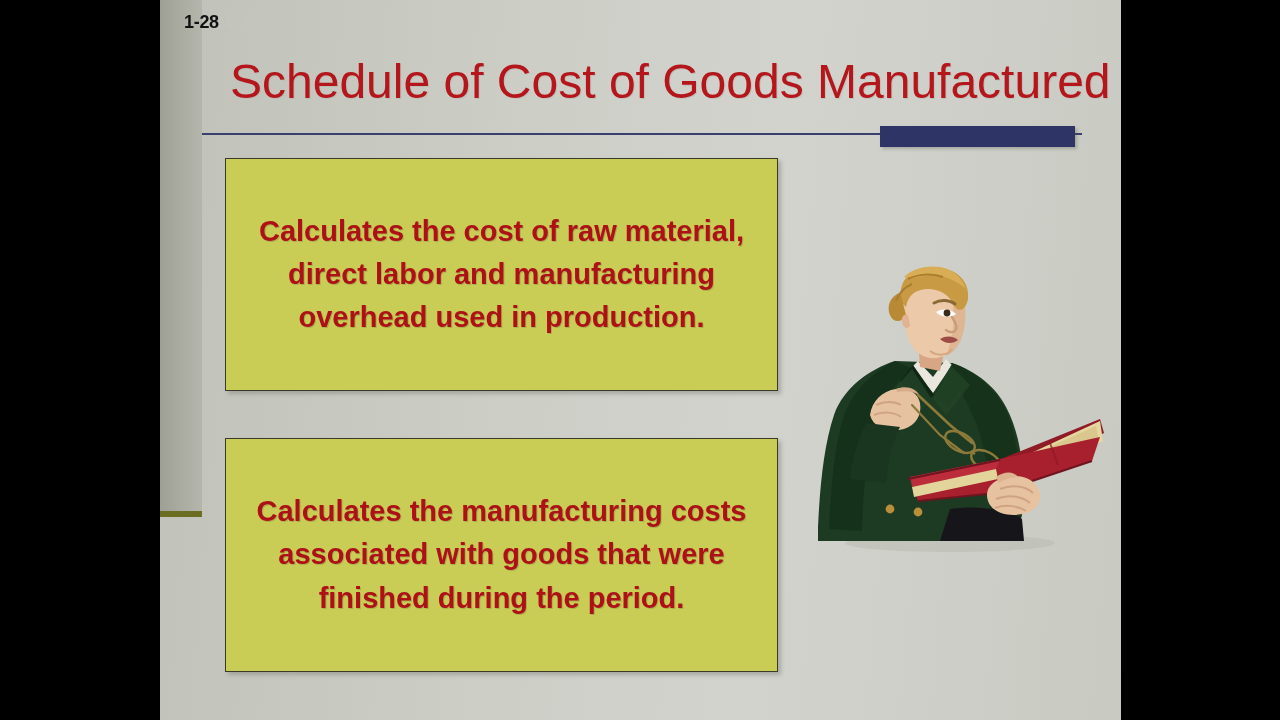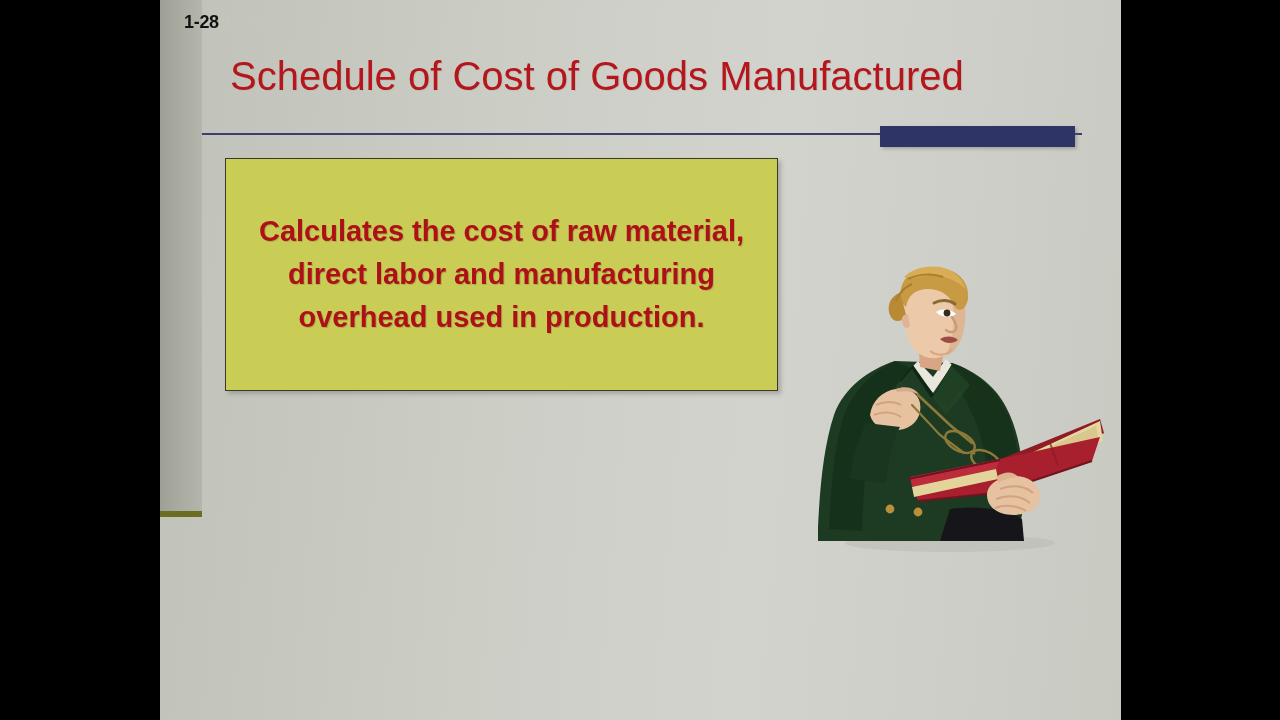--- a/index.html
+++ b/index.html
@@ -86,21 +86,21 @@
     color: #c4c6be;
     z-index: 5;
   }
 
   
   #slide-title {
     position: absolute;
     left: 70px;
     top: 42px;
     width: 880px;
-    font-size: 40px;
+    font-size: 48px;
     font-weight: normal;
     color: #b4161b;
     text-shadow: 1px 1px 0 rgba(180,180,175,0.55);
     white-space: nowrap;
     z-index: 6;
     margin-top: 12px;
   }
 
   
   #title-rule {
@@ -188,20 +188,23 @@
 
     <h1 id="slide-title">Schedule of Cost of Goods Manufactured</h1>
 
     <div id="title-rule"></div>
     <div id="title-accent-bar"></div>
 
     <div class="callout" id="callout-1">
       <p>Calculates the cost of raw material, direct labor and manufacturing overhead used in production.</p>
     </div>
 
+    <div class="callout" id="callout-2">
+      <p>Calculates the manufacturing costs associated with goods that were finished during the period.</p>
+    </div>
 
     <div id="illustration">
       <svg viewBox="0 0 310 290" xmlns="http://www.w3.org/2000/svg" aria-hidden="true">
 
         <ellipse cx="150" cy="278" rx="105" ry="9" fill="#b9bbb3" opacity="0.55"></ellipse>
 
         <path d="M95 96 C70 104 44 122 34 150 C24 180 20 220 18 262 L18 276 L215 276 L222 250 C226 210 221 170 206 142 C196 122 176 106 152 98 Z" fill="#1d3a22"></path>
 
         <path d="M95 96 C74 106 54 124 44 150 C35 178 31 218 29 264 L62 266 C63 220 68 180 78 154 C86 132 98 114 112 104 Z" fill="#15301a" opacity="0.85"></path>
 

